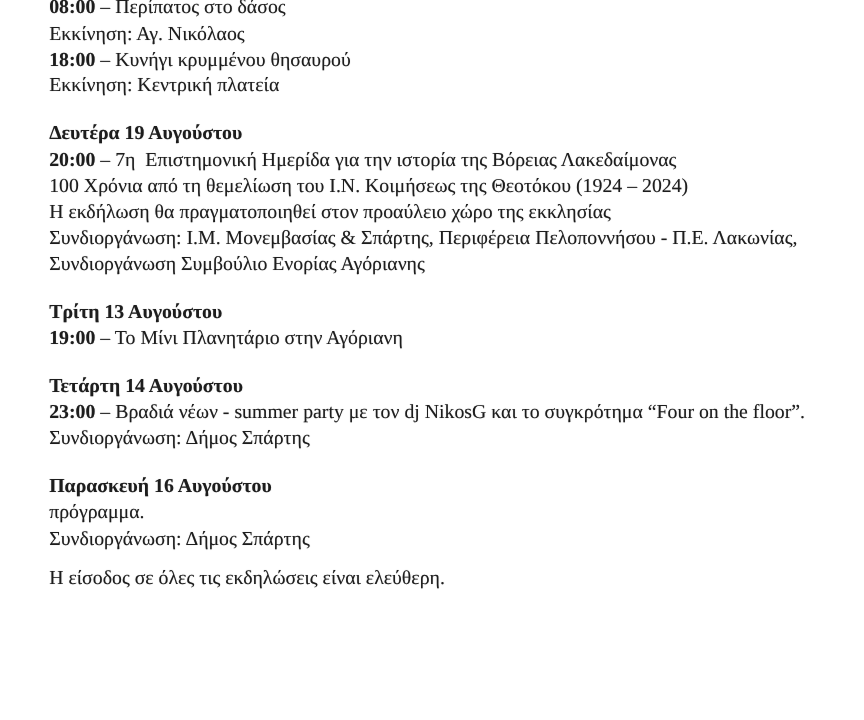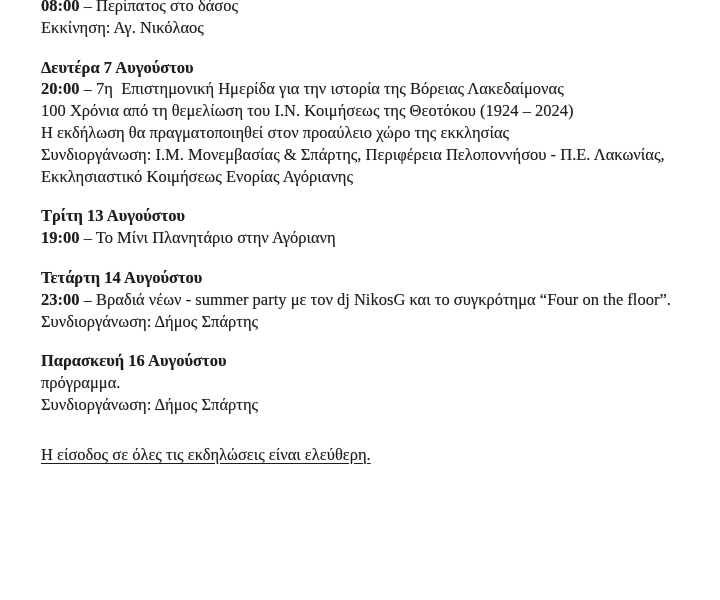--- a/index.html
+++ b/index.html
@@ -21,43 +21,44 @@
     color: #1d1d1d;
     text-shadow: 0 0 0.7px rgba(40,40,40,0.45);
   }
   .section { margin-top: 18px; }
   .section.first { margin-top: 0; }
   .heading { font-weight: bold; }
   .line { white-space: pre-wrap; }
   .time { font-weight: bold; }
   .italic { }
   .footer-line {
-    margin-top: 28px;
-    text-decoration: underline;
+    margin-top: 12px;
     text-underline-offset: 3px;
     white-space: pre-wrap;
   }
 </style>
 </head>
 <body>
 
 <div class="doc">
 
   <div class="section first">
     <div class="line"><span class="time">08:00</span><span> – Περίπατος στο δάσος</span></div>
     <div class="line italic">Εκκίνηση: Αγ. Νικόλαος</div>
+    <div class="line"><span class="time">18:00</span><span> – Κυνήγι κρυμμένου θησαυρού</span></div>
+    <div class="line italic">Εκκίνηση: Κεντρική πλατεία</div>
   </div>
 
   <div class="section">
-    <div class="heading">Δευτέρα 7 Αυγούστου</div>
+    <div class="heading">Δευτέρα 19 Αυγούστου</div>
     <div class="line"><span class="time">20:00</span><span> – 7η  Επιστημονική Ημερίδα για την ιστορία της Βόρειας Λακεδαίμονας</span></div>
     <div class="line">100 Χρόνια από τη θεμελίωση του Ι.Ν. Κοιμήσεως της Θεοτόκου (1924 – 2024)</div>
     <div class="line italic">Η εκδήλωση θα πραγματοποιηθεί στον προαύλειο χώρο της εκκλησίας</div>
     <div class="line italic">Συνδιοργάνωση: Ι.Μ. Μονεμβασίας &amp; Σπάρτης, Περιφέρεια Πελοποννήσου - Π.Ε. Λακωνίας,</div>
-    <div class="line italic">Εκκλησιαστικό Κοιμήσεως Ενορίας Αγόριανης</div>
+    <div class="line italic">Συνδιοργάνωση Συμβούλιο Ενορίας Αγόριανης</div>
   </div>
 
   <div class="section">
     <div class="heading">Τρίτη 13 Αυγούστου</div>
     <div class="line"><span class="time">19:00</span><span> – Το Μίνι Πλανητάριο στην Αγόριανη</span></div>
   </div>
 
   <div class="section">
     <div class="heading">Τετάρτη 14 Αυγούστου</div>
     <div class="line"><span class="time">23:00</span><span> – Βραδιά νέων - summer party με τον dj NikosG και το συγκρότημα “Four on the floor”.</span></div>

